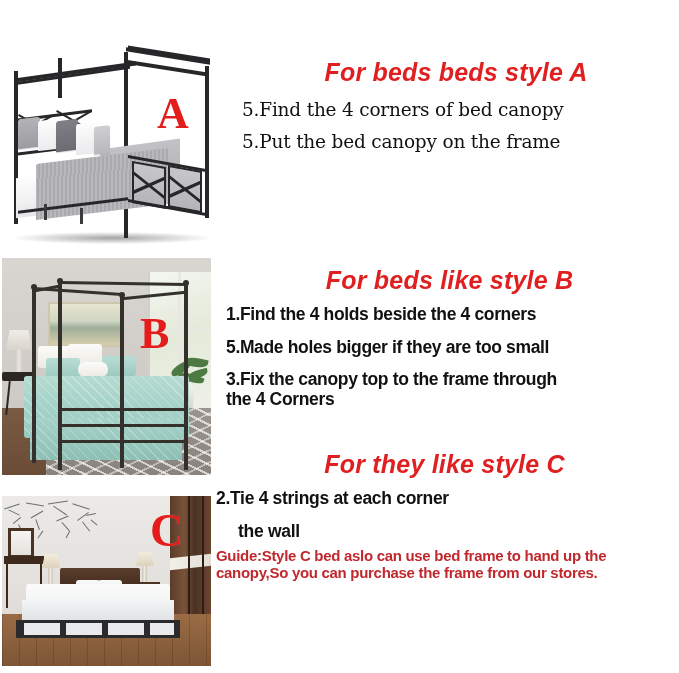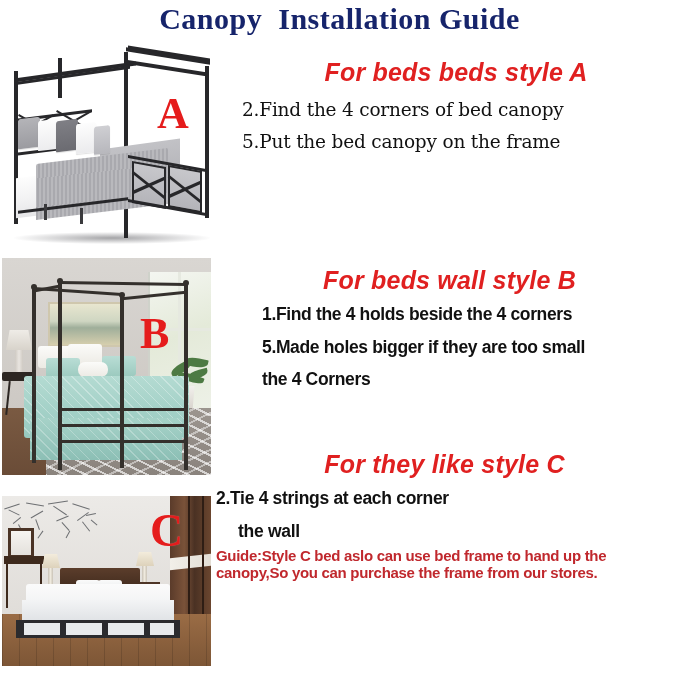--- a/index.html
+++ b/index.html
@@ -40,21 +40,20 @@
     font-size: 18.5px; font-weight: 400; letter-spacing: -.2px;
   }
   .secA .step + .step { margin-top: 11px; }
 
   
   .secB .head { font-size: 25px; text-align: center; }
   .secB .step {
     font-family: "Liberation Sans", sans-serif;
     font-size: 17.5px; font-weight: 700; letter-spacing: -.35px;
     line-height: 1.12;
-    margin-left: 36px;
   }
   .secB .step + .step { margin-top: 13px; }
 
   
   .secC .head { font-size: 25px; text-align: center; }
   .secC .step {
     font-family: "Liberation Sans", sans-serif;
     font-size: 17.5px; font-weight: 700; letter-spacing: -.3px;
     line-height: 1.12;
   }
@@ -208,21 +207,20 @@
   .cDesk { left:2px; top:60px; width:40px; height:8px; background:#3e2a1d; }
   .cDeskLeg { position:absolute; background:#3e2a1d; width:2px; height:44px; }
   .cMirror { left:6px; top:32px; width:26px; height:30px;
              background: linear-gradient(180deg,#f6f4f1,#e4e1dc); border:3px solid #4a3325; }
 </style>
 </head>
 <body>
 
 <div id="page">
 
-  <div class="title">Canopy  Installation Guide</div>
 
   <div class="photo" id="photoA">
     <div class="shadowA"></div>
 
     <div class="pa" style="left:14px; top:26px; width:122px; height:4px; transform:skewY(-8deg);"></div>
     <div class="pa" style="left:128px; top:8px; width:82px; height:4px; transform:skewY(9deg);"></div>
     <div class="pa" style="left:14px; top:27px; width:4px; height:8px;"></div>
     <div class="pa" style="left:124px; top:8px; width:4px; height:14px;"></div>
     <div class="pa" style="left:126px; top:10px; width:84px; height:4px; transform:skewY(9deg);"></div>
     <div class="pa" style="left:14px; top:30px; width:116px; height:3px; transform:skewY(-8deg);"></div>
@@ -256,21 +254,21 @@
     <div class="pa" style="left:18px; top:160px; width:110px; height:3px; transform:skewY(-7deg);"></div>
     <div class="pa soft" style="left:44px; top:160px; width:2.5px; height:16px;"></div>
     <div class="pa soft" style="left:80px; top:164px; width:2.5px; height:16px;"></div>
   </div>
 
   <div class="badge" style="left:157px; top:92px; font-size:44px;">A</div>
 
   <div class="txtcol secA" style="left:236px; top:58px; width:440px;">
     <div class="head">For beds beds style A</div>
     <div style="margin-top:12px; padding-left:6px;">
-      <div class="step">2.Find the 4 corners of bed canopy</div>
+      <div class="step">5.Find the 4 corners of bed canopy</div>
       <div class="step">5.Put the bed canopy on the frame</div>
     </div>
   </div>
 
   <div class="photo" id="photoB">
     <div class="pb bWall"></div>
     <div class="pb bWindow">
       <div class="bWinMull" style="left:28px; top:0; width:3px; height:142px;"></div>
       <div class="bWinMull" style="left:0; top:56px; width:63px; height:3px;"></div>
     </div>
@@ -312,25 +310,26 @@
     <div class="bPost" style="left:32px; top:32px; width:88px; height:3px; transform:skewY(4deg);"></div>
 
     <div class="bPost" style="left:58px; top:150px; width:126px; height:3px;"></div>
     <div class="bPost" style="left:58px; top:166px; width:126px; height:3px;"></div>
     <div class="bPost" style="left:58px; top:182px; width:126px; height:3px;"></div>
   </div>
 
   <div class="badge" style="left:140px; top:312px; font-size:44px;">B</div>
 
   <div class="txtcol secB" style="left:222px; top:266px; width:455px;">
-    <div class="head">For beds wall style B</div>
+    <div class="head">For beds like style B</div>
     <div style="margin-top:10px; padding-left:4px;">
       <div class="step">1.Find the 4 holds beside the 4 corners</div>
       <div class="step">5.Made holes bigger if they are too small</div>
       <div class="step wrapok">
+        <span>3.Fix the canopy top to the frame through</span>
         <span style="display:block">the 4 Corners</span>
       </div>
     </div>
   </div>
 
   <div class="photo" id="photoC">
     <div class="pc cWall"></div>
     <div class="pc cWard"></div>
     <div class="pc cWardStripe"></div>
     <div class="cWardSeam" style="left:186px;"></div>

